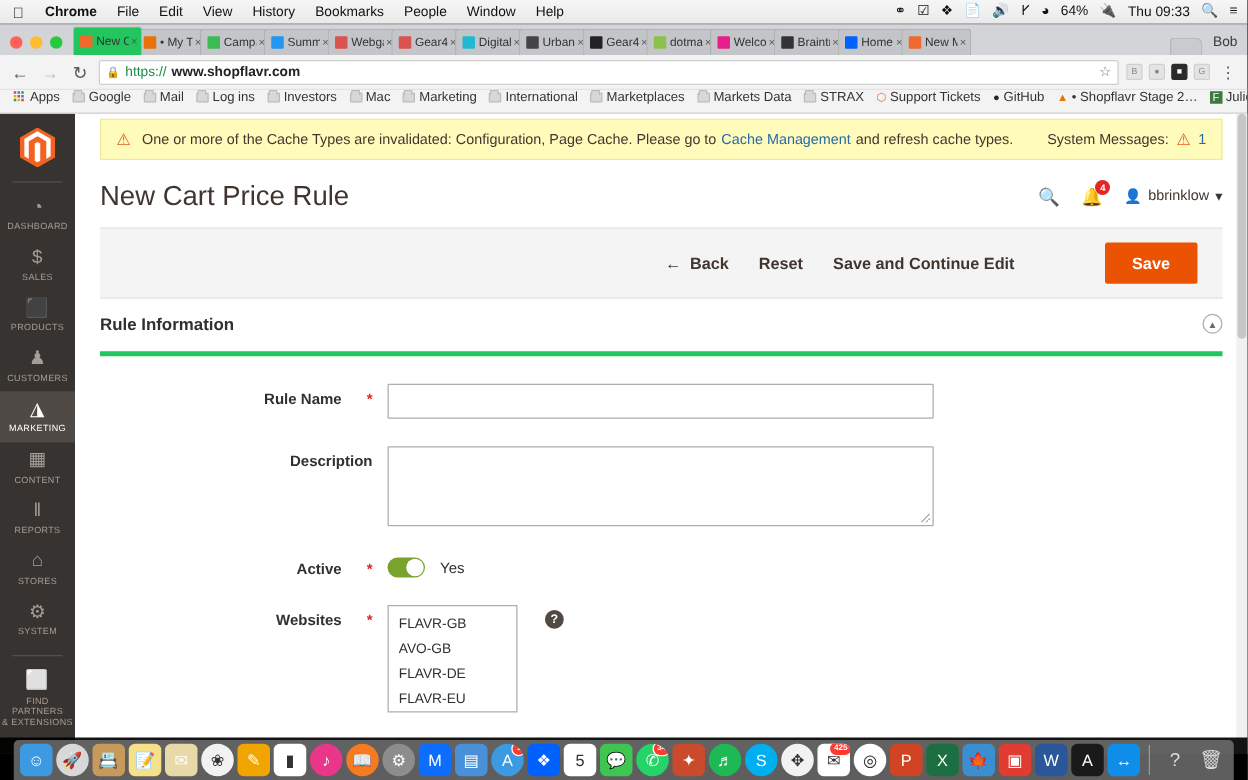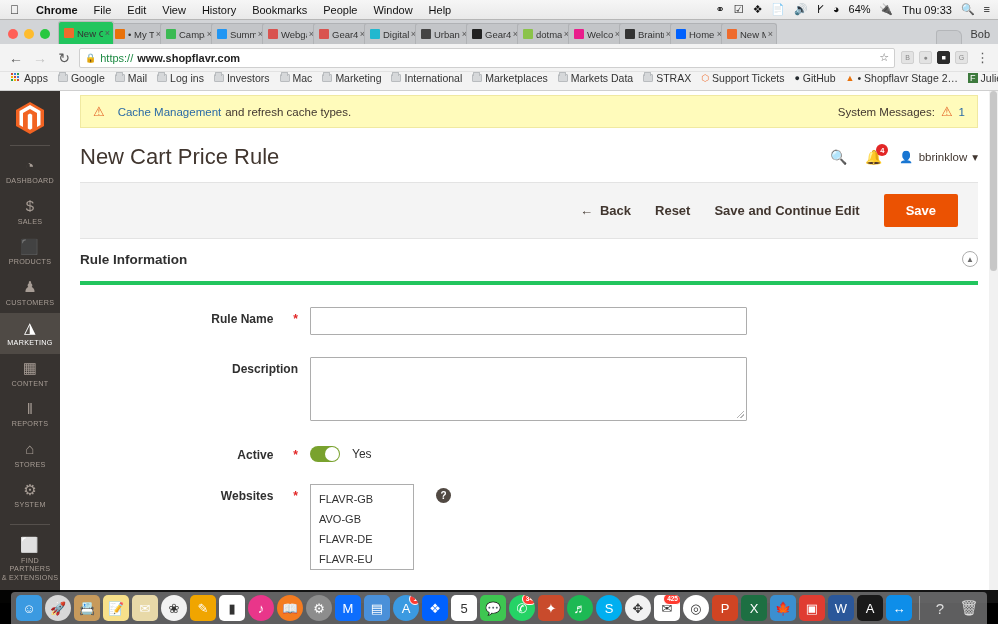--- a/index.html
+++ b/index.html
@@ -212,21 +212,21 @@
   .userbox { display: flex; align-items: center; gap: 5px; font-size: 11.5px; color: #41362f; }
 
   .actionbar {
     background: #f4f4f4; border-top: 1px solid #e3e3e3; border-bottom: 1px solid #e3e3e3;
     padding: 11px 20px; margin: 0 20px;
     display: flex; align-items: center; justify-content: flex-end; gap: 24px;
   }
   .linkbtn { font-size: 13px; color: #41362f; font-weight: bold; display:flex; align-items:center; gap:7px; }
   .primarybtn {
     background: #eb5202; color: #fff; font-size: 13px; font-weight: bold;
-    border: none; padding: 9px 22px; border-radius: 2px;
+    border: none; padding: 9px 22px; border-radius: 2px; margin-left: 48px;
   }
 
   .sectionhead {
     padding: 18px 20px 6px 20px;
     font-size: 15px; color: #41362f;
   }
   .collapsible {
     margin: 8px 20px 0 20px;
     display: flex; align-items: center;
     padding: 4px 0 14px 0;
@@ -578,20 +578,21 @@
       <div class="navitem">
         <span class="nicon">⬜</span>
         <span class="nlabel">FIND PARTNERS<br>&amp; EXTENSIONS</span>
       </div>
     </div>
 
   <div class="content">
 
     <div class="msgbar">
       <span class="warn">⚠</span>
+      <span>One or more of the Cache Types are invalidated: Configuration, Page Cache. Please go to</span>
       <a href="#" style="margin:0 4px">Cache Management</a>
       <span>and refresh cache types.</span>
       <span class="sysmsg">
         <span>System Messages:</span>
         <span class="warn" style="margin:0">⚠</span>
         <span class="cnt">1</span>
       </span>
     </div>
 
     <div class="pagehead">

